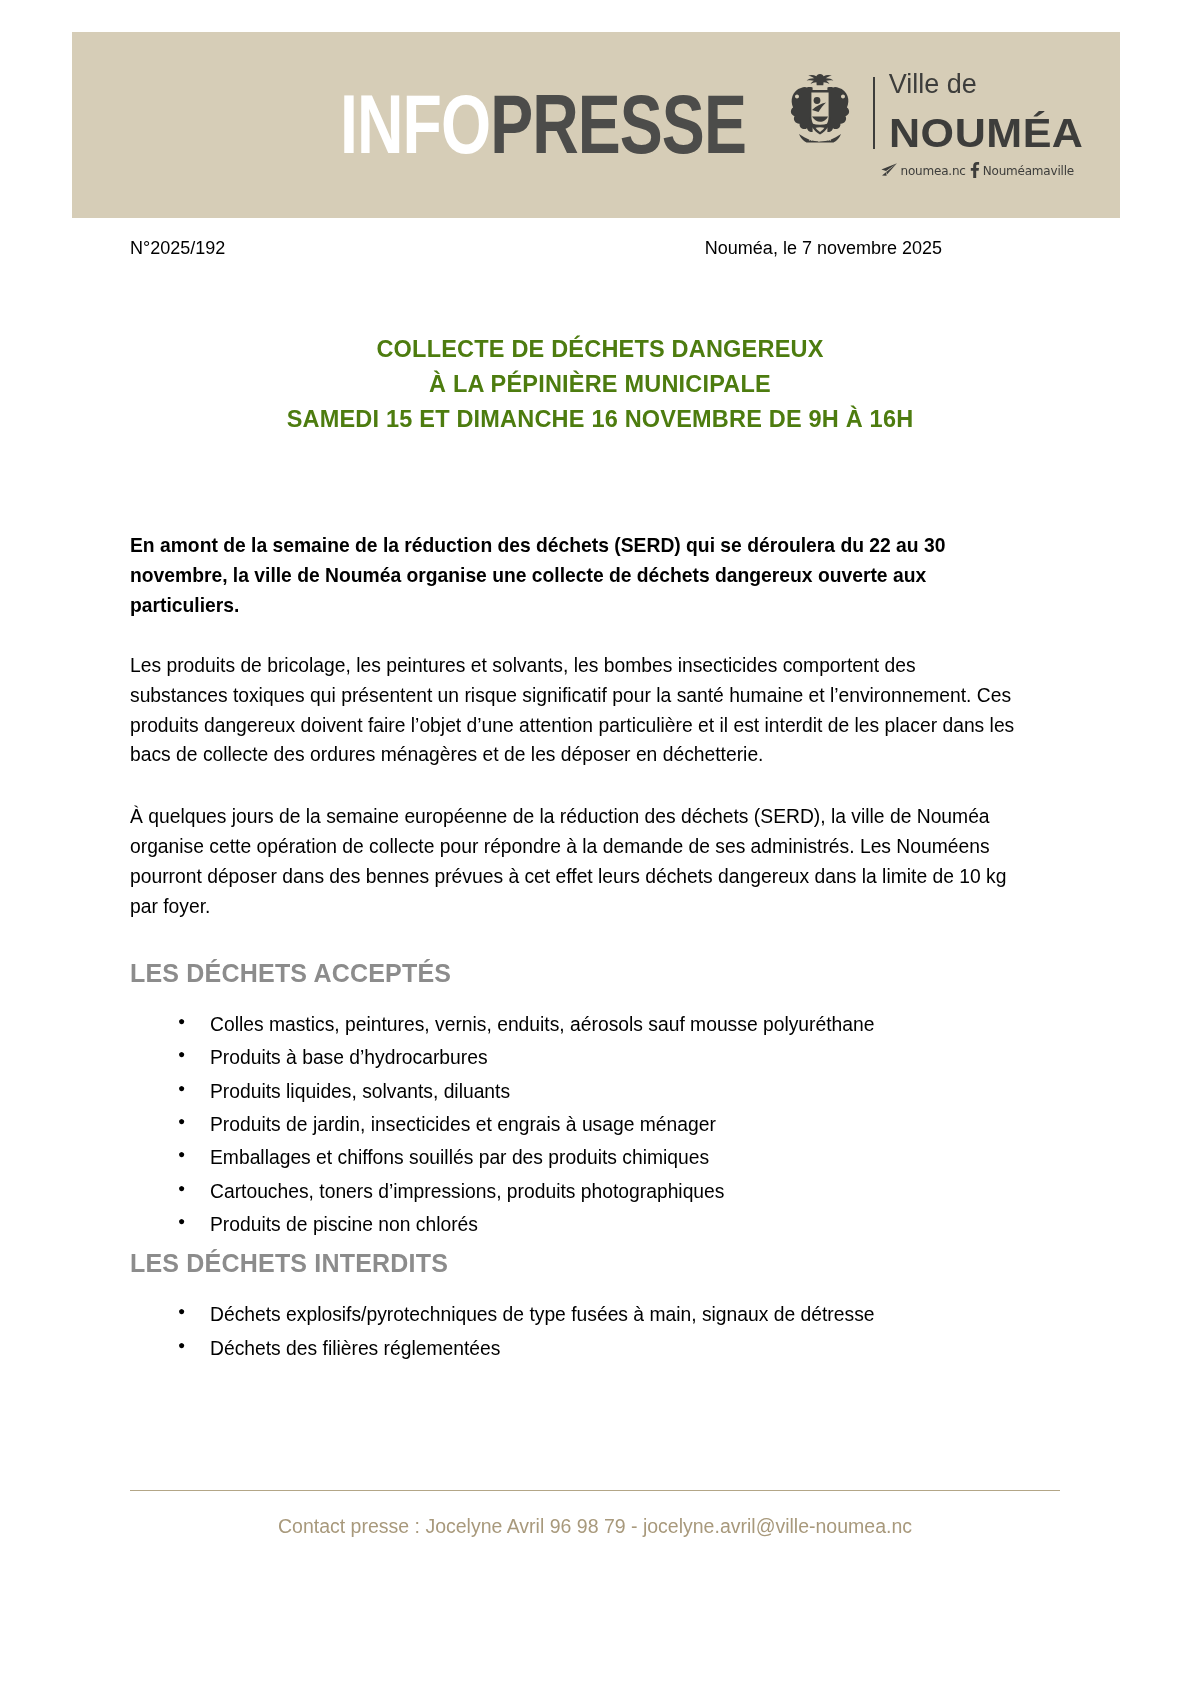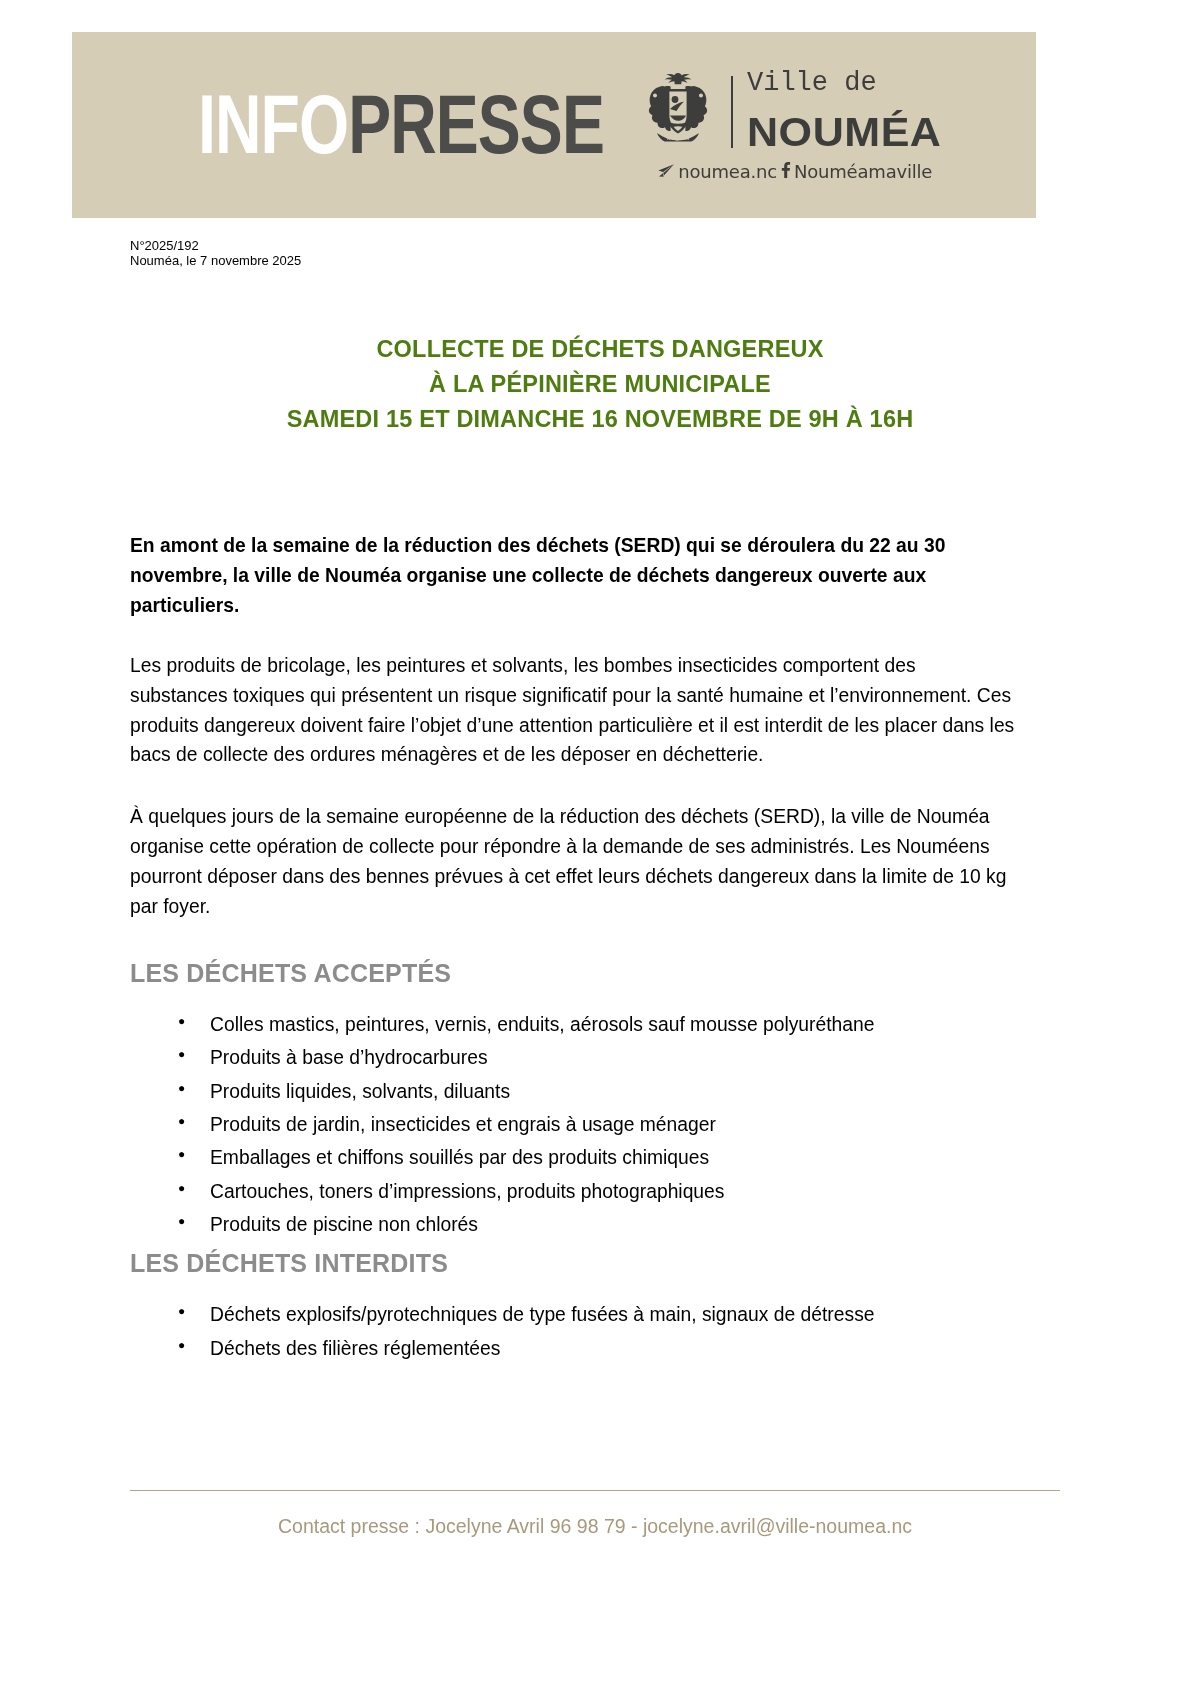--- a/index.html
+++ b/index.html
@@ -22,26 +22,26 @@
     width: 1192px;
     height: 1684px;
     box-sizing: border-box;
   }
 
   
   .banner {
     position: absolute;
     left: 72px;
     top: 32px;
-    width: 964px;
+    width: 1048px;
     height: 186px;
     background: #d6cdb7;
     display: flex;
     align-items: center;
-    justify-content: center;
+    justify-content: flex-end;
     box-sizing: border-box;
     padding: 0 46px 0 68px;
   }
 
   .wordmark {
     display: flex;
     align-items: baseline;
     font-family: "Liberation Sans", sans-serif;
     font-weight: bold;
     font-size: 70px;
@@ -84,53 +84,52 @@
     display: flex;
     flex-direction: column;
     justify-content: center;
     line-height: 1;
   }
   .logo-ville {
     font-size: 27px;
     color: #3d3d3b;
     letter-spacing: 0px;
     margin-bottom: 15px;
-    font-family: Liberation Mono, monospace;
+    font-family: Liberation Sans, sans-serif;
   }
   .logo-noumea {
     font-size: 41px;
     font-weight: bold;
     color: #3d3d3b;
     letter-spacing: 0.5px;
     transform: scaleX(1.05);
     transform-origin: left center;
   }
   .logo-social {
     display: flex;
     align-items: center;
     gap: 3px;
-    font-size: 18px;
+    font-size: 12px;
     color: #3d3d3b;
     margin-top: 2px;
     font-family: "DejaVu Sans", sans-serif;
   }
   .logo-social .handle { letter-spacing: -0.2px; }
   .tw-ico, .fb-ico { display: inline-block; vertical-align: middle; }
 
   
   .meta-row {
     position: absolute;
     left: 130px;
     top: 238px;
     width: 930px;
     display: flex;
     justify-content: space-between;
-    font-size: 13px;
+    font-size: 18px;
     color: #000;
-    flex-direction: column;
   }
   .meta-right { margin-right: 118px; }
 
   
   .title-block {
     position: absolute;
     left: 130px;
     top: 332px;
     width: 940px;
     text-align: center;

